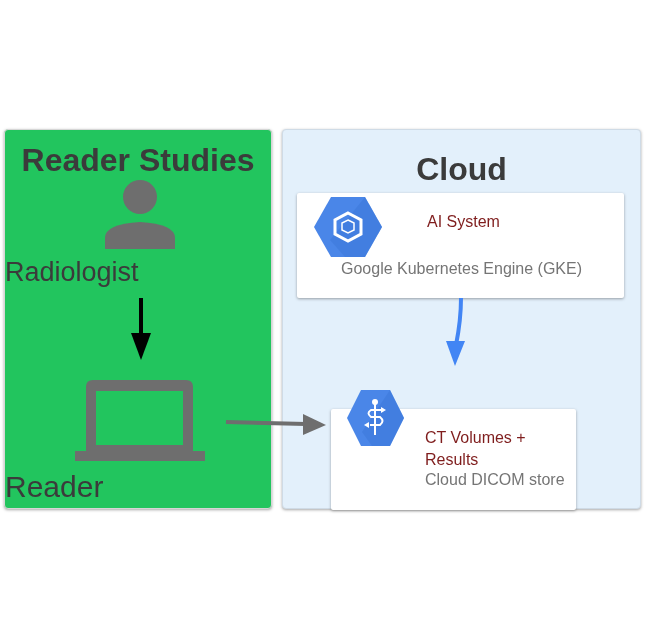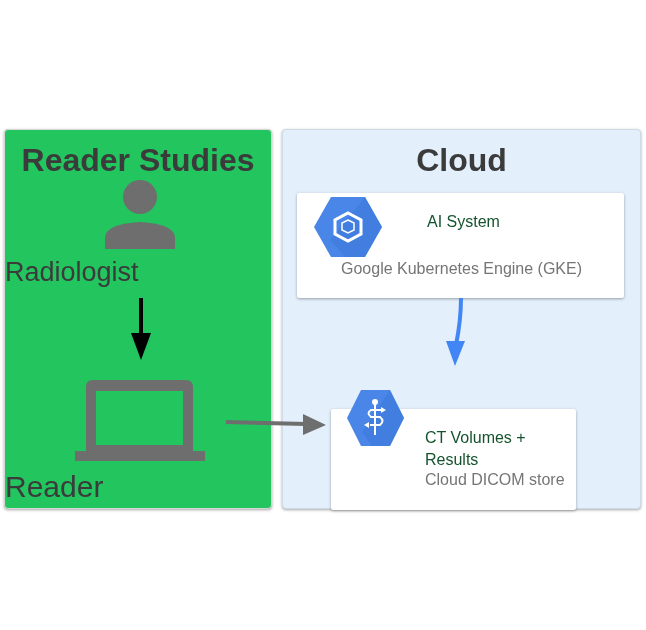--- a/index.html
+++ b/index.html
@@ -2,28 +2,28 @@
 <html><head>
   <meta charset="utf-8">
   <style>
     html, body { margin: 0; padding: 0; background: #ffffff; }
     body { width: 646px; height: 630px; position: relative; overflow: hidden; font-family: "Liberation Sans", sans-serif; }
     .panel { position: absolute; border-radius: 4px; box-shadow: 0 1px 3px rgba(0,0,0,0.35); border: 1px solid #d6d6d6; box-sizing: border-box; }
     #left-panel { left: 4px; top: 129px; width: 268px; height: 380px; background: #22c55e; }
     #right-panel { left: 282px; top: 129px; width: 359px; height: 380px; background: #e3f0fb; border-color: #cfdbe6; }
     .panel-title { position: absolute; left: 0; right: 0; text-align: center; font-weight: bold; color: #3b3b3b; font-size: 32px; }
     #left-title { top: 12px; }
-    #right-title { top: 12px; }
+    #right-title { top: 21px; }
     .label-lg { position: absolute; left: 0; right: 0; text-align: left; color: #3b3b3b; font-size: 27px; }
     #radiologist-label { top: 127px; }
     #viewer-label { top: 340px; font-size: 30px; }
     .card { position: absolute; background: #ffffff; box-shadow: 0 1px 3px rgba(0,0,0,0.35); border-radius: 2px; }
     #ai-card { left: 297px; top: 193px; width: 327px; height: 105px; }
     #dicom-card { left: 331px; top: 368px; width: 245px; height: 101px; margin-top: 41px; }
-    .card-title { position: absolute; color: #14532d; font-size: 16px; }
+    .card-title { position: absolute; color: #7f1d1d; font-size: 16px; }
     .card-sub { position: absolute; color: #757575; font-size: 16px; }
     #ai-title { left: 130px; top: 20px; }
     #ai-sub { left: 44px; top: 67px; }
     #dicom-title { left: 94px; top: 18px; line-height: 22px; width: 140px; }
     #dicom-sub { left: 94px; top: 62px; }
     svg.overlay { position: absolute; left: 0; top: 0; width: 646px; height: 630px; pointer-events: none; }
   </style>
 </head>
 <body>
 

